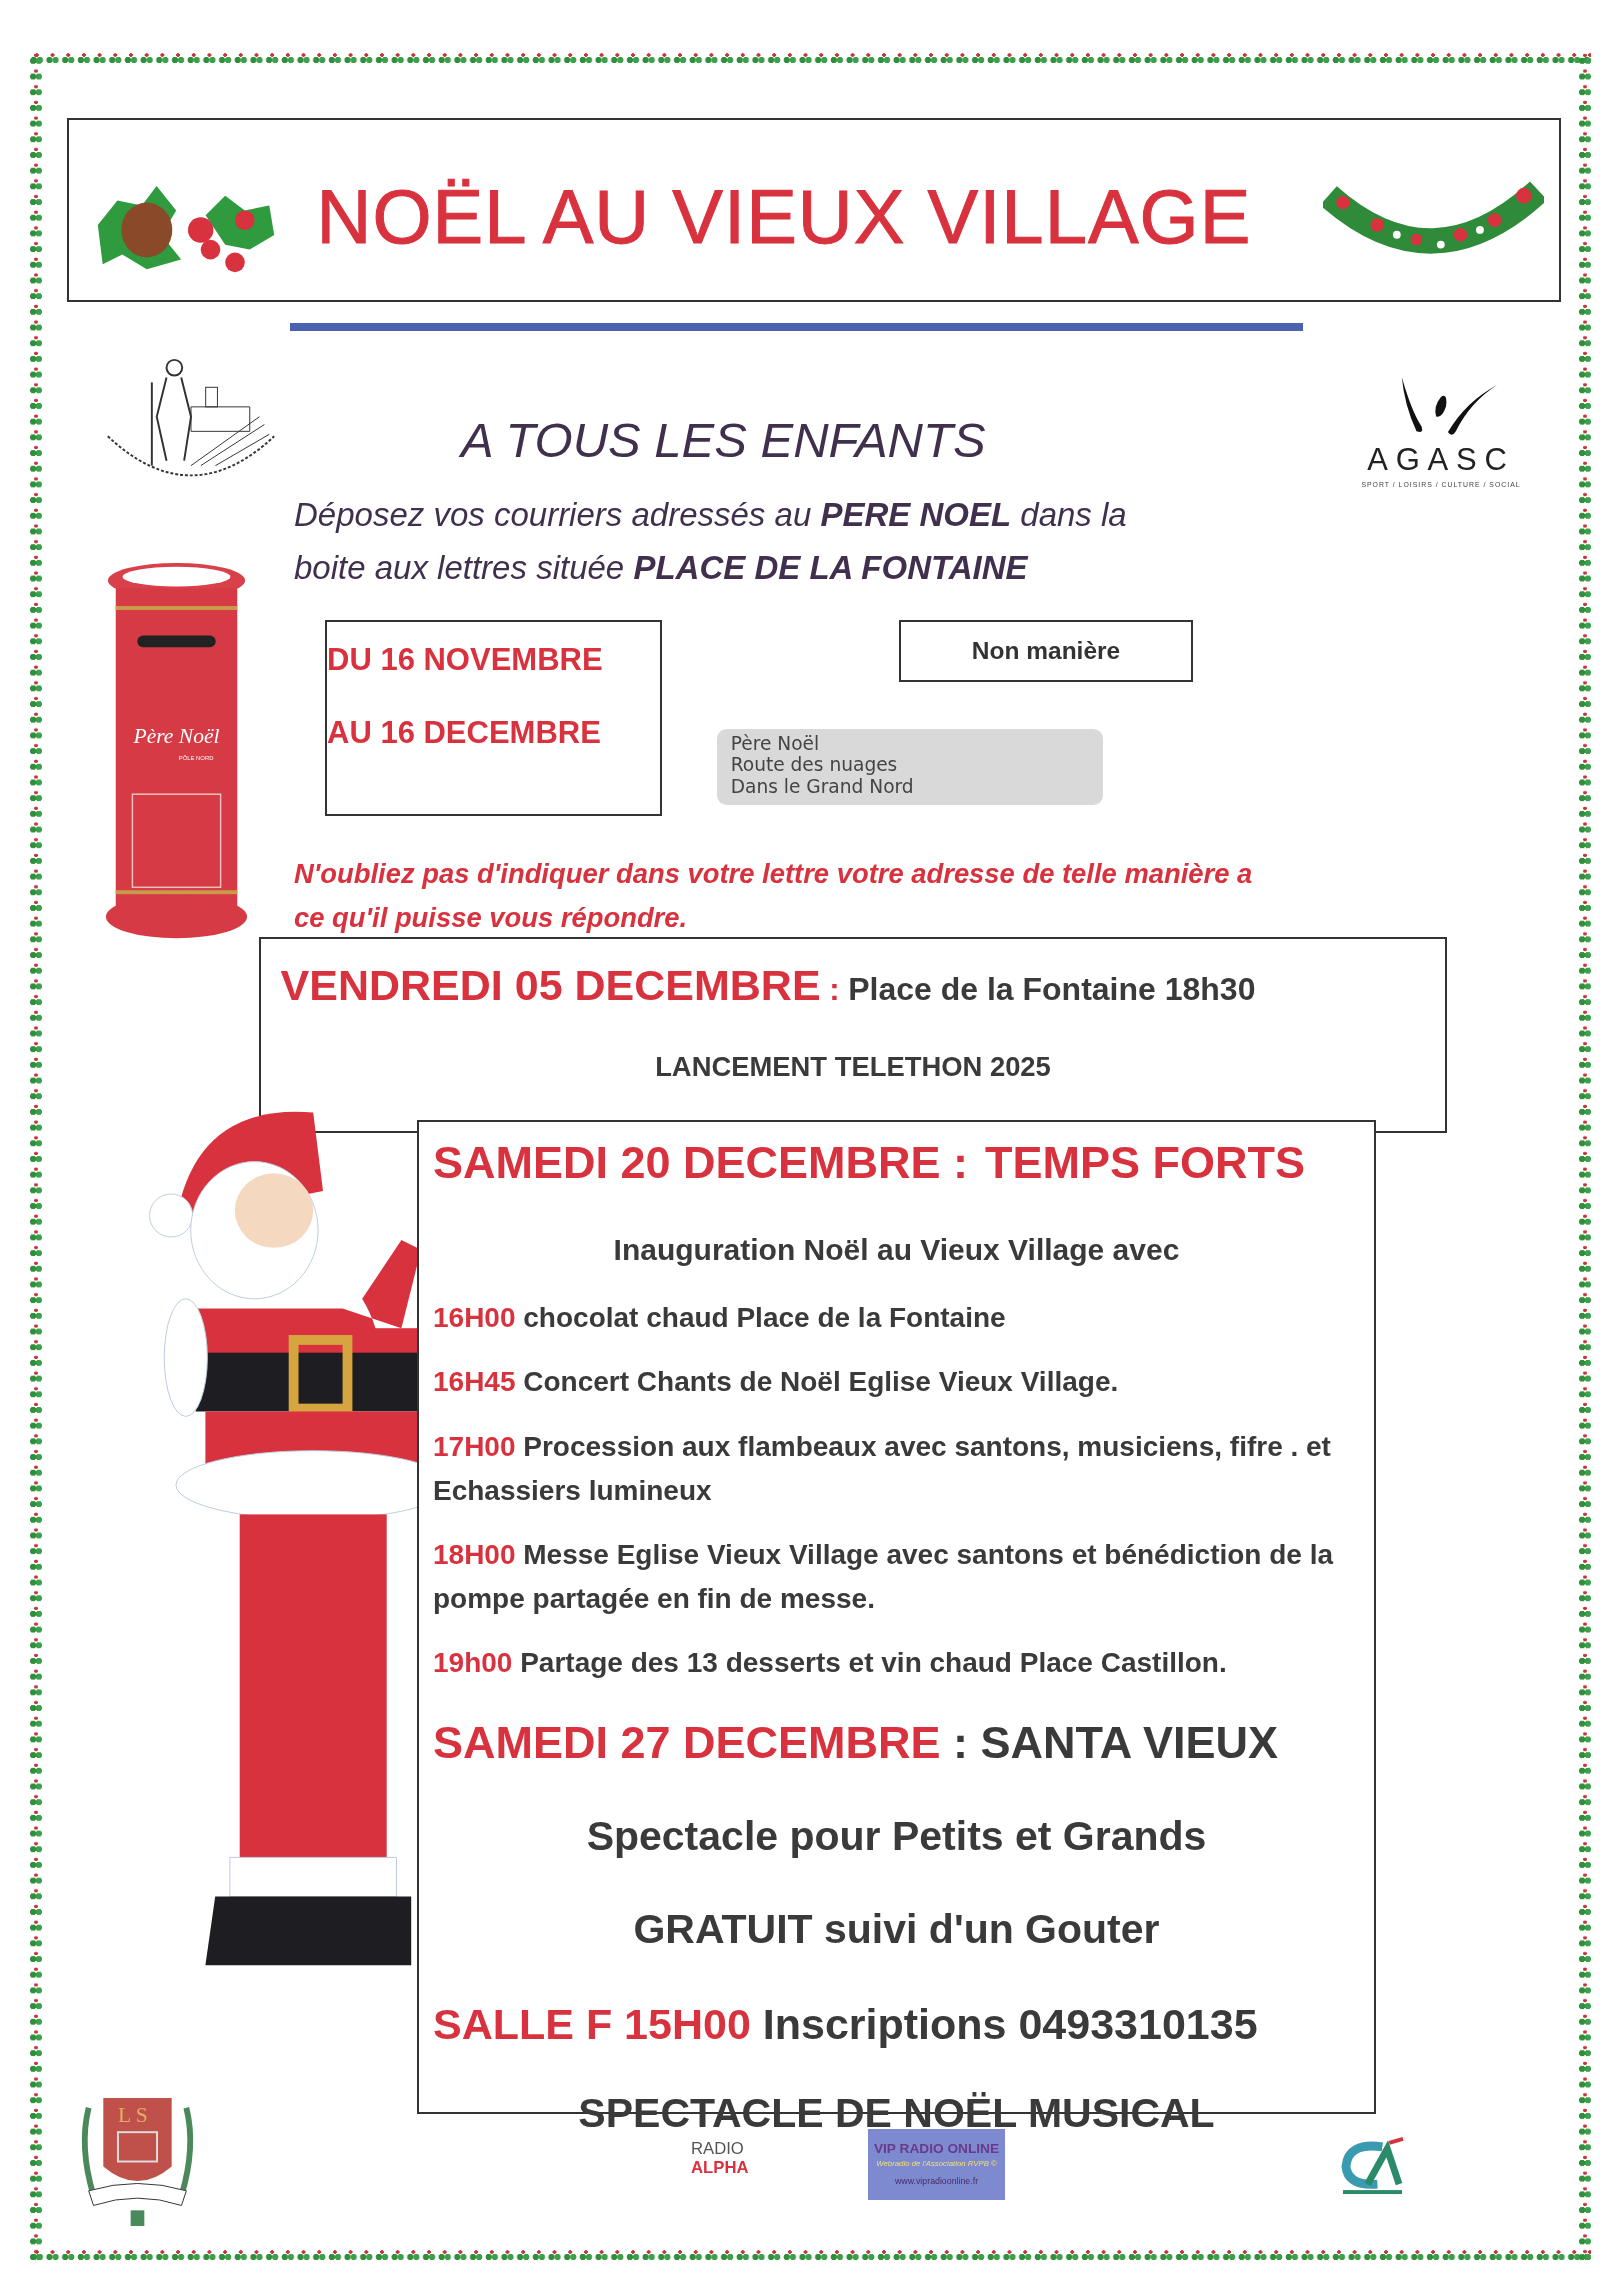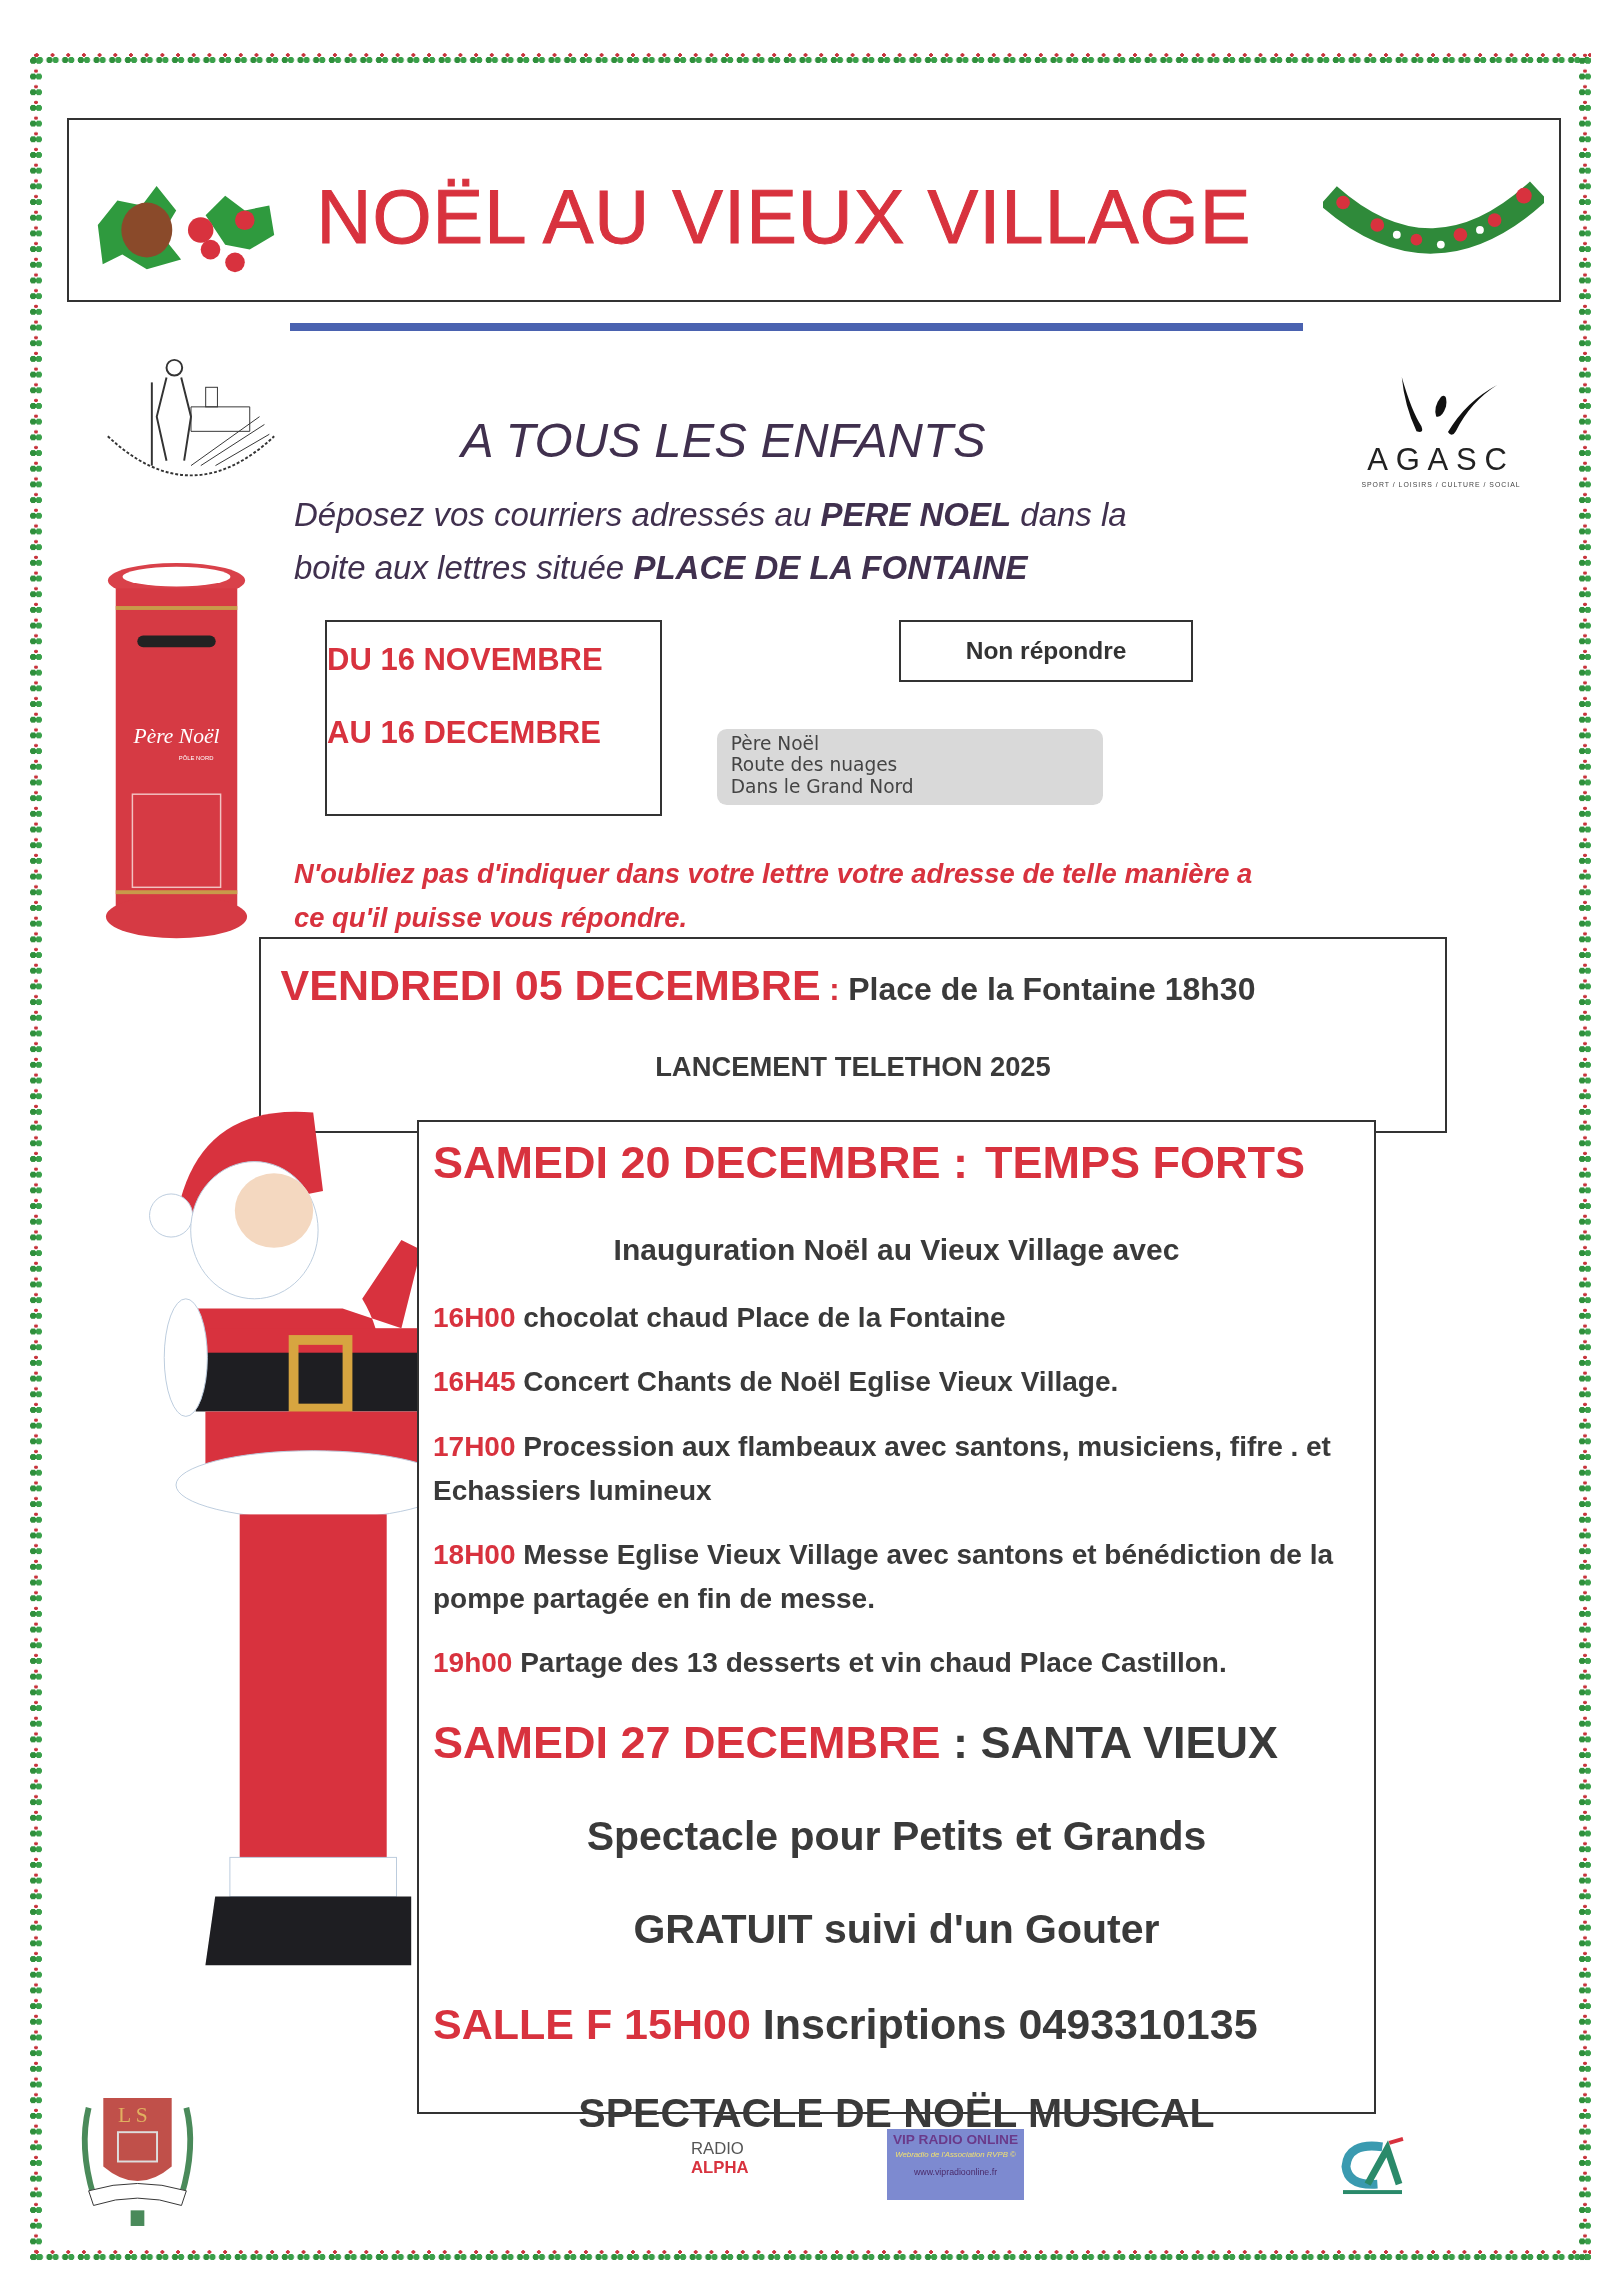--- a/index.html
+++ b/index.html
@@ -112,21 +112,21 @@
   <text x="100" y="205" text-anchor="middle" font-family="Liberation Sans, sans-serif" font-size="6" fill="#fff">PÔLE NORD</text>
   <rect x="35" y="240" width="90" height="95" fill="none" stroke="#f2c2c2" stroke-width="1.5"></rect>
   <rect x="18" y="338" width="124" height="4" fill="#c89a4a"></rect>
   <ellipse cx="80" cy="365" rx="72" ry="22" fill="#d63a44"></ellipse>
 </svg>
 
 <div class="abs date-box">
   <div style="margin-top:19.6px">DU 16 NOVEMBRE</div>
   <div style="margin-top:37px">AU 16 DECEMBRE</div>
 </div>
-<div class="abs stamp-box">Non répondre</div>
+<div class="abs stamp-box">Non manière</div>
 <div class="abs addr-label">
   <div>Père Noël</div>
   <div>Route des nuages</div>
   <div>Dans le Grand Nord</div>
 </div>
 
 <div class="abs note" style="top:858px">N'oubliez pas d'indiquer dans votre lettre votre adresse de telle manière a</div>
 <div class="abs note" style="top:902px">ce qu'il puisse vous répondre.</div>
 
 <div class="abs vendredi-box">
@@ -182,21 +182,21 @@
   <path d="M30 10 L100 10 L100 80 Q65 110 30 80 Z" fill="#c0504a"></path>
   <text x="45" y="35" font-family="Liberation Serif, serif" font-size="22" fill="#e0b060">L S</text>
   <rect x="45" y="45" width="40" height="30" fill="none" stroke="#ddd" stroke-width="2"></rect>
   <path d="M15 105 Q65 90 115 105 L110 120 Q65 105 20 120 Z" fill="#fff" stroke="#333"></path>
   <rect x="58" y="125" width="14" height="16" fill="#4a8a5a"></rect>
 </svg>
 <div class="abs" style="left:691px;top:2140px;width:69px;height:74px;text-align:left;font-size:16.7px;line-height:18.6px">
   <div style="color:#555">RADIO</div>
   <div style="color:#d8323e;font-weight:bold">ALPHA</div>
 </div>
-<div class="abs" style="left:887px;top:2129px;width:137px;height:71px;background:#7d8ad0;text-align:center;padding-top:3px;box-sizing:border-box">
+<div class="abs" style="left:868px;top:2129px;width:137px;height:71px;background:#7d8ad0;text-align:center;padding-top:12px;box-sizing:border-box">
   <div style="font-size:13.7px;font-weight:bold;color:#6a3a8a">VIP RADIO ONLINE</div>
   <div style="font-size:7.8px;font-style:italic;color:#f0e070;margin-top:2.9px">Webradio de l'Association RVPB ©</div>
   <div style="font-size:8.8px;color:#4a2a6a;margin-top:7.8px">www.vipradioonline.fr</div>
 </div>
 <svg class="abs" style="left:1338px;top:2137px;width:69px;height:59px" viewBox="0 0 70 60">
   <path d="M45 10 Q10 5 8 30 Q10 50 40 48" stroke="#3a9ab0" stroke-width="9" fill="none"></path>
   <path d="M30 48 L50 12 L62 48" stroke="#2a8a6a" stroke-width="7" fill="none"></path>
   <path d="M52 6 L66 2" stroke="#d8323e" stroke-width="4"></path>
   <rect x="5" y="54" width="60" height="4" fill="#2a8a6a"></rect>
 </svg>

